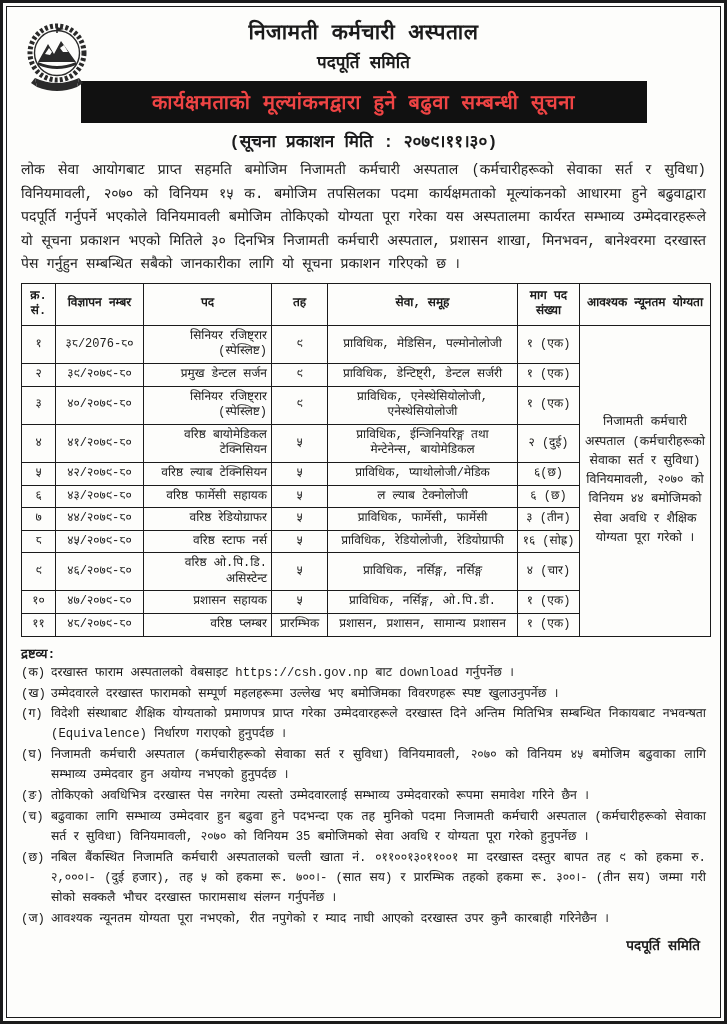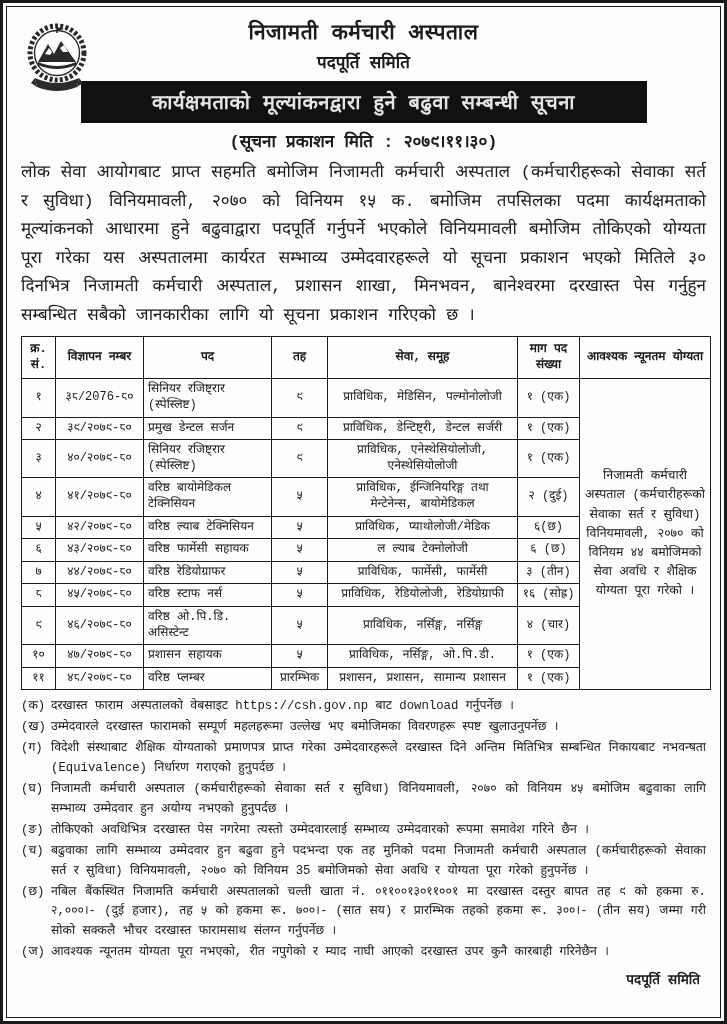--- a/index.html
+++ b/index.html
@@ -13,45 +13,45 @@
     border:1px solid #1b1b1b;height:100%;box-sizing:border-box;
     padding:8px 14px 6px 14px;position:relative;overflow:hidden;
   }
   
   .header{text-align:center;position:relative;}
   .logo{position:absolute;left:4px;top:4px;width:64px;height:82px;}
   .org{font-size:21px;font-weight:700;letter-spacing:.5px;margin-top:2px;}
   .committee{font-size:17px;font-weight:700;margin-top:5px;}
   .banner{
     margin:8px auto 6px auto;width:566px;box-sizing:border-box;
-    background:#111111;color:#e5e5e5;font-size:20px;font-weight:700;
+    background:#111111;color:#ef4444;font-size:20px;font-weight:700;
     padding:7px 6px 8px 6px;letter-spacing:.5px;
   }
   .notice-no{font-size:15px;font-weight:700;margin-top:2px;}
   .pub-date{font-size:17px;font-weight:700;margin-top:3px;}
   
   .intro{
-    font-size:17px;line-height:1.68;text-align:justify;
+    font-size:14px;line-height:1.68;text-align:justify;
     margin:7px 0 6px 0;
   }
   
   table.vacancy-table{
     width:100%;border-collapse:collapse;table-layout:fixed;
     font-size:12px;line-height:1.3;
   }
   .vacancy-table th,.vacancy-table td{
     border:1.5px solid #1b1b1b;padding:3px 4px;vertical-align:middle;
     overflow:hidden;
   }
   .vacancy-table th{font-weight:700;text-align:center;padding:5px 2px;}
   .col-sn{width:34px;} .col-ad{width:88px;} .col-post{width:128px;}
   .col-level{width:56px;} .col-service{width:190px;} .col-count{width:62px;}
   .col-qual{width:131px;}
   td.c-sn,td.c-ad,td.c-level,td.c-service,td.c-count{text-align:center;}
-  td.c-post{text-align:left;}
+  td.c-post{text-align:right;}
   td.c-qual{text-align:center;font-size:12.4px;line-height:1.55;vertical-align:middle;}
   
   .notes{margin-top:7px;font-size:12.3px;}
   .notes-heading{font-weight:700;font-size:13px;margin-bottom:2px;}
   .note-item{display:flex;line-height:1.62;margin-top:1px;}
   .note-label{flex:0 0 30px;}
   .note-label.bold{font-weight:700;}
   .note-text{flex:1;text-align:justify;}
   
   .signature{margin-top:8px;text-align:right;font-weight:700;font-size:13.5px;
@@ -193,20 +193,21 @@
             <td class="c-ad">४८/२०७९-८०</td>
             <td class="c-post">वरिष्ठ प्लम्बर</td>
             <td class="c-level">प्रारम्भिक</td>
             <td class="c-service">प्रशासन, प्रशासन, सामान्य प्रशासन</td>
             <td class="c-count">१ (एक)</td>
           </tr>
         </tbody>
     </table>
 
     <div class="notes">
+      <div class="notes-heading">द्रष्टव्य:</div>
       <div id="notes-list">
           <div class="note-item">
             <span class="note-label">(क)</span>
             <span class="note-text">दरखास्त फाराम अस्पतालको वेबसाइट https://csh.gov.np बाट download गर्नुपर्नेछ ।</span>
           </div>
           <div class="note-item">
             <span class="note-label">(ख)</span>
             <span class="note-text">उम्मेदवारले दरखास्त फारामको सम्पूर्ण महलहरूमा उल्लेख भए बमोजिमका विवरणहरू स्पष्ट खुलाउनुपर्नेछ ।</span>
           </div>
           <div class="note-item">

